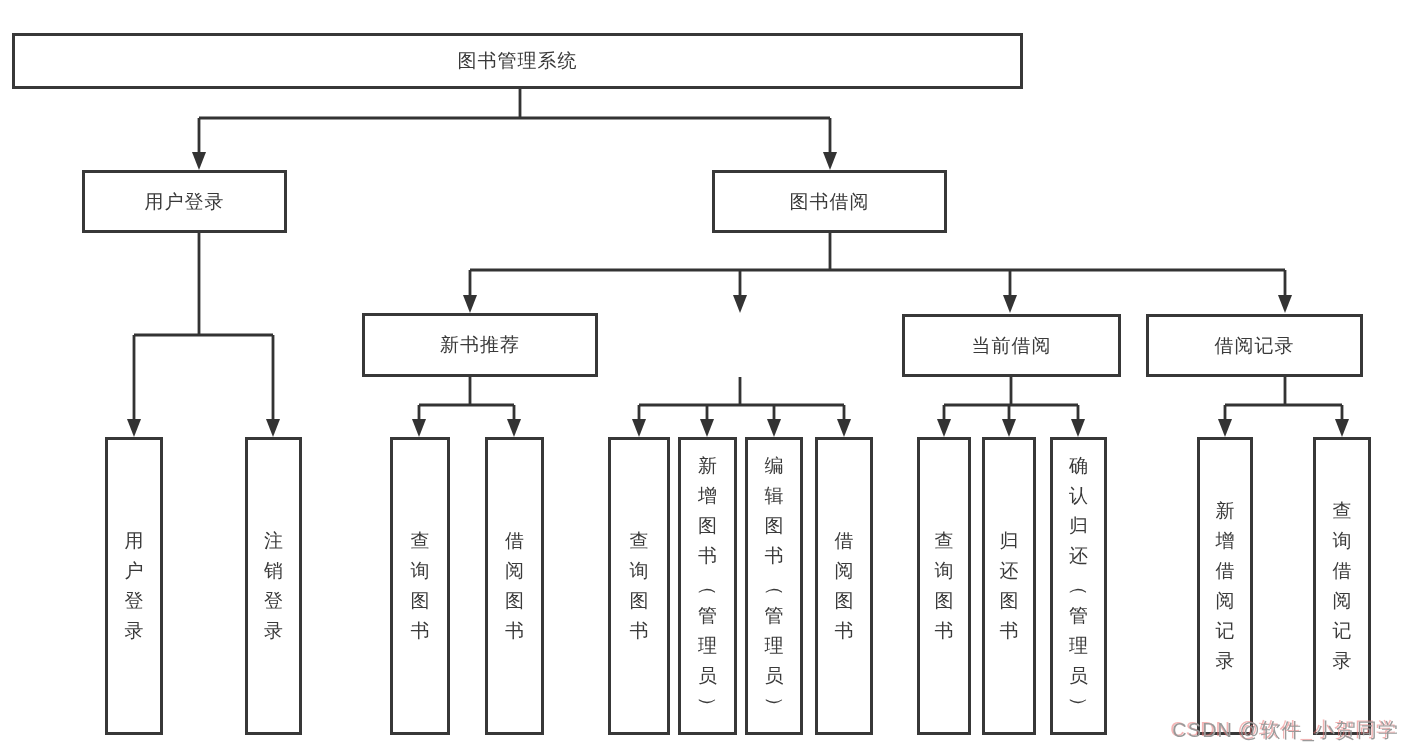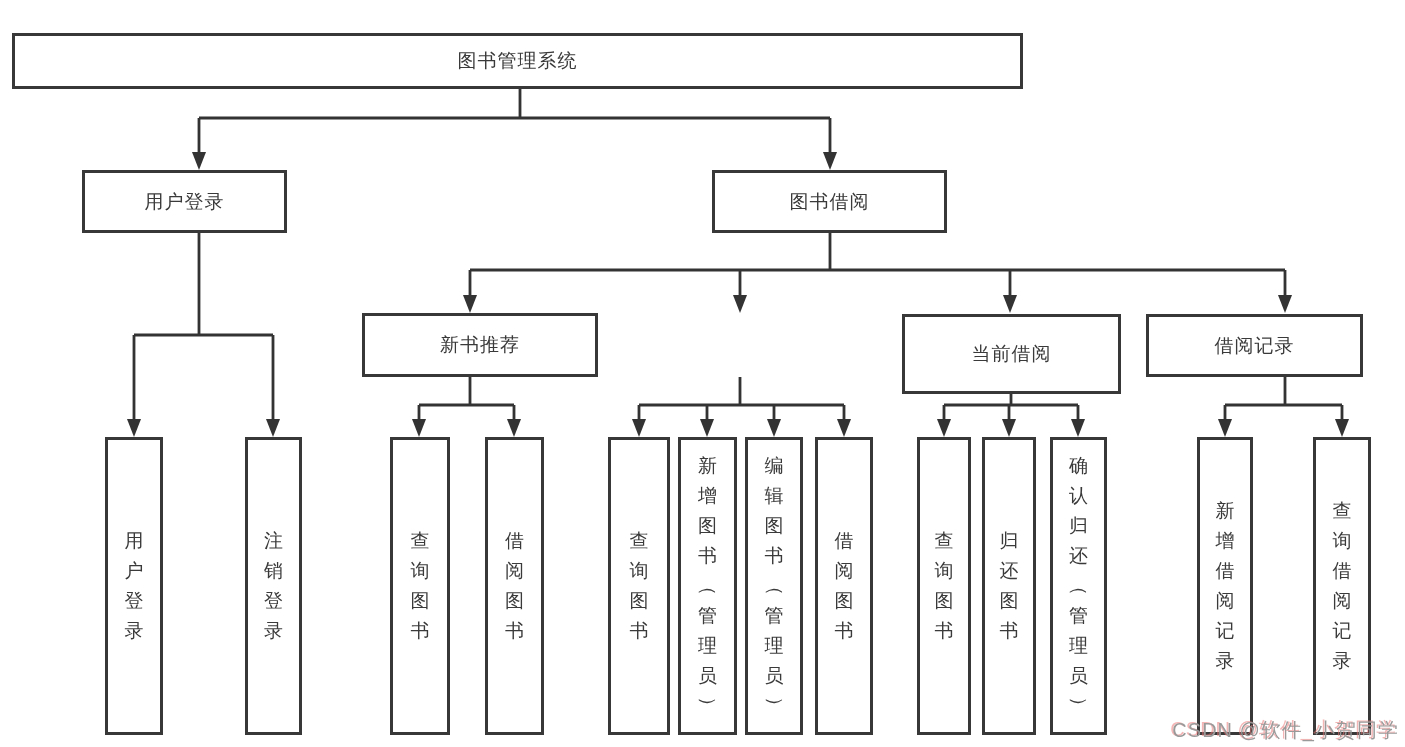--- a/index.html
+++ b/index.html
@@ -83,21 +83,21 @@
   <div class="box" style="left:82px;top:170px;width:205px;height:63px;">
     <span>用户登录</span>
   </div>
   <div class="box" style="left:712px;top:170px;width:235px;height:63px;">
     <span>图书借阅</span>
   </div>
 
   <div class="box" style="left:362px;top:313px;width:236px;height:64px;">
     <span>新书推荐</span>
   </div>
-  <div class="box" style="left:902px;top:314px;width:219px;height:80px;">
+  <div class="box" style="left:902px;top:314px;width:219px;height:63px;">
     <span>当前借阅</span>
   </div>
   <div class="box" style="left:1146px;top:314px;width:217px;height:63px;">
     <span>借阅记录</span>
   </div>
 
   <div class="box" style="left:105px;top:437px;width:58px;height:298px;">
     <span class="vtext">
         <span class="vchar">用</span>
         <span class="vchar">户</span>

